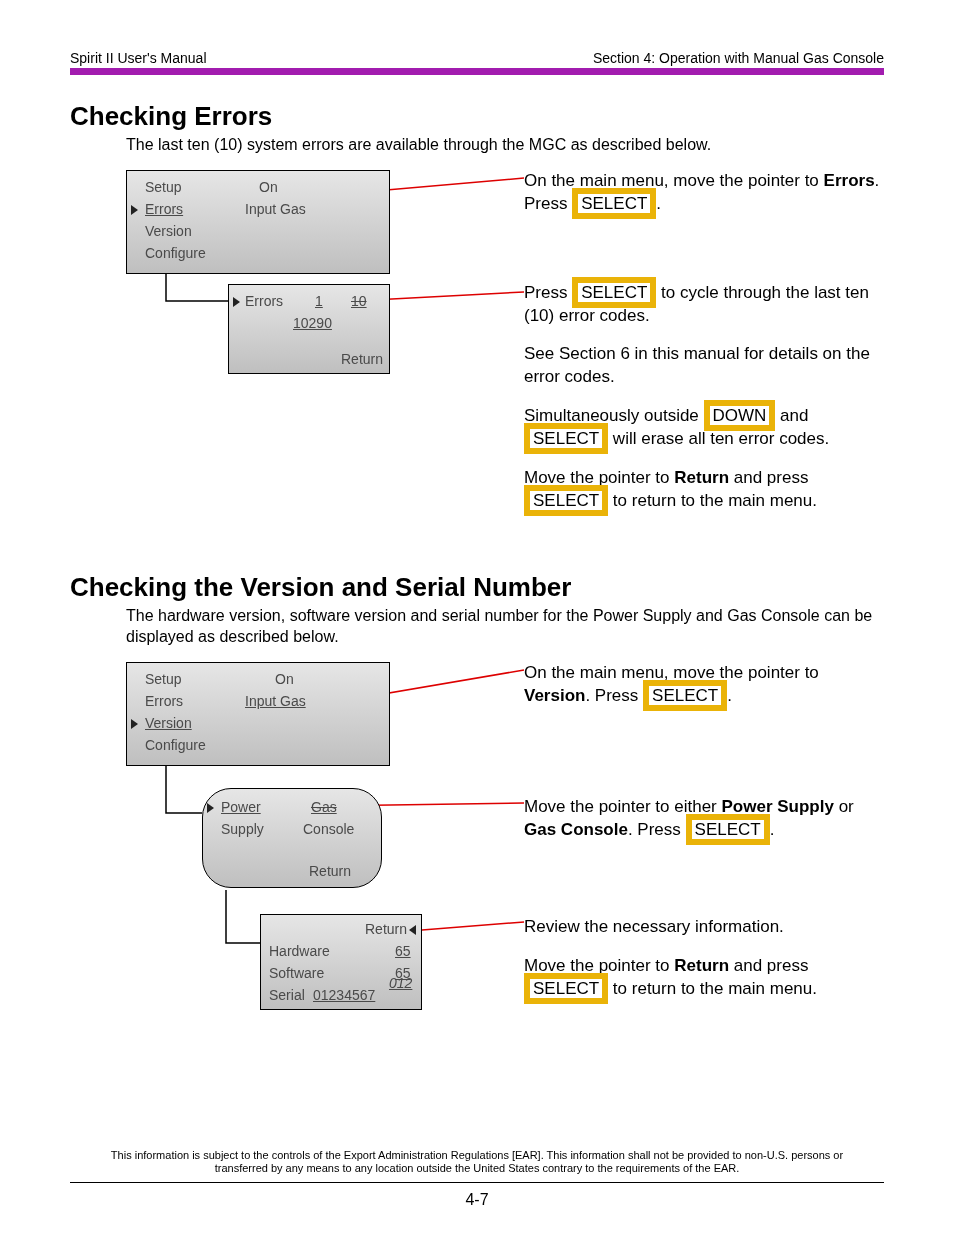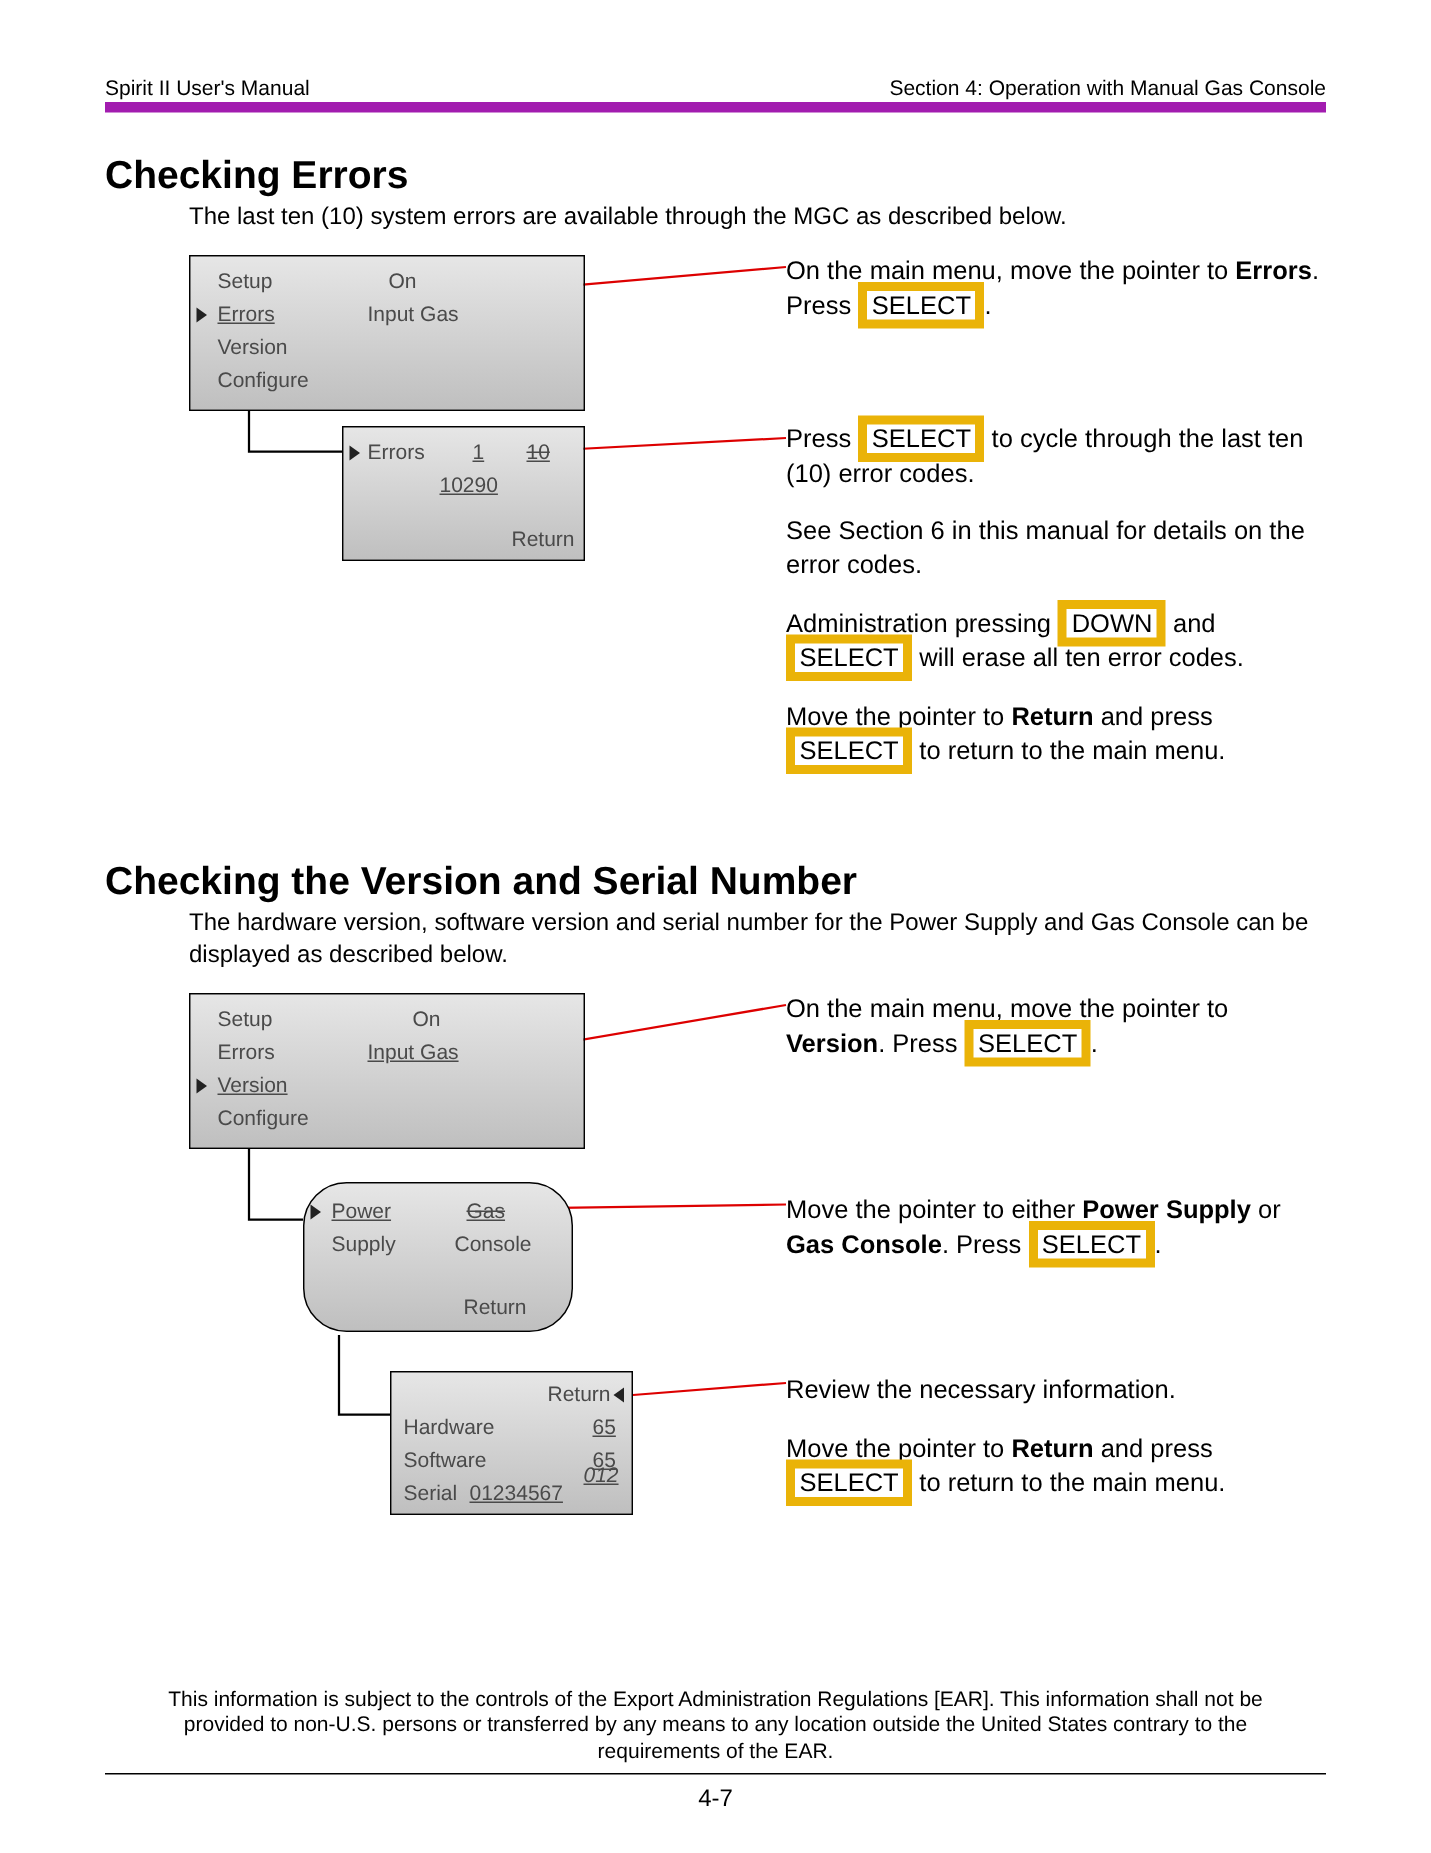--- a/index.html
+++ b/index.html
@@ -71,21 +71,21 @@
   }
   b { font-weight: bold; }
   svg.connector { position:absolute; top:0; left:0; pointer-events:none; overflow:visible; }
   .footer {
     position: absolute;
     bottom: 26px;
     left: 70px; right: 70px;
     text-align: center;
   }
   .disclaimer {
-    font-size: 14px;
+    font-size: 11px;
     border-bottom: 1px solid #000;
     padding: 4px 36px 6px 36px;
     line-height: 1.25;
   }
   .pagenum { font-size: 16px; margin-top: 8px; }
 </style>
 </head>
 <body>
 
 <div class="page">
@@ -128,21 +128,21 @@
       <div class="para">
         <span>On the main menu, move the pointer to </span><b>Errors</b><span>. Press </span><span class="box">SELECT</span><span>.</span>
       </div>
     </div>
     <div class="rt" style="top:116px;">
       <div class="para">
         <span>Press </span><span class="box">SELECT</span><span> to cycle through the last ten (10) error codes.</span>
       </div>
       <div class="para">See Section 6 in this manual for details on the error codes.</div>
       <div class="para">
-        <span>Administration pressing </span><span class="box">DOWN</span><span> and </span><span class="box">SELECT</span><span> will erase all ten error codes.</span>
+        <span>Simultaneously outside </span><span class="box">DOWN</span><span> and </span><span class="box">SELECT</span><span> will erase all ten error codes.</span>
       </div>
       <div class="para">
         <span>Move the pointer to </span><b>Return</b><span> and press </span><span class="box">SELECT</span><span> to return to the main menu.</span>
       </div>
     </div>
   </div>
 
   <h1>Checking the Version and Serial Number</h1>
   <div class="intro">The hardware version, software version and serial number for the Power Supply and Gas Console can be displayed as described below.</div>
 

